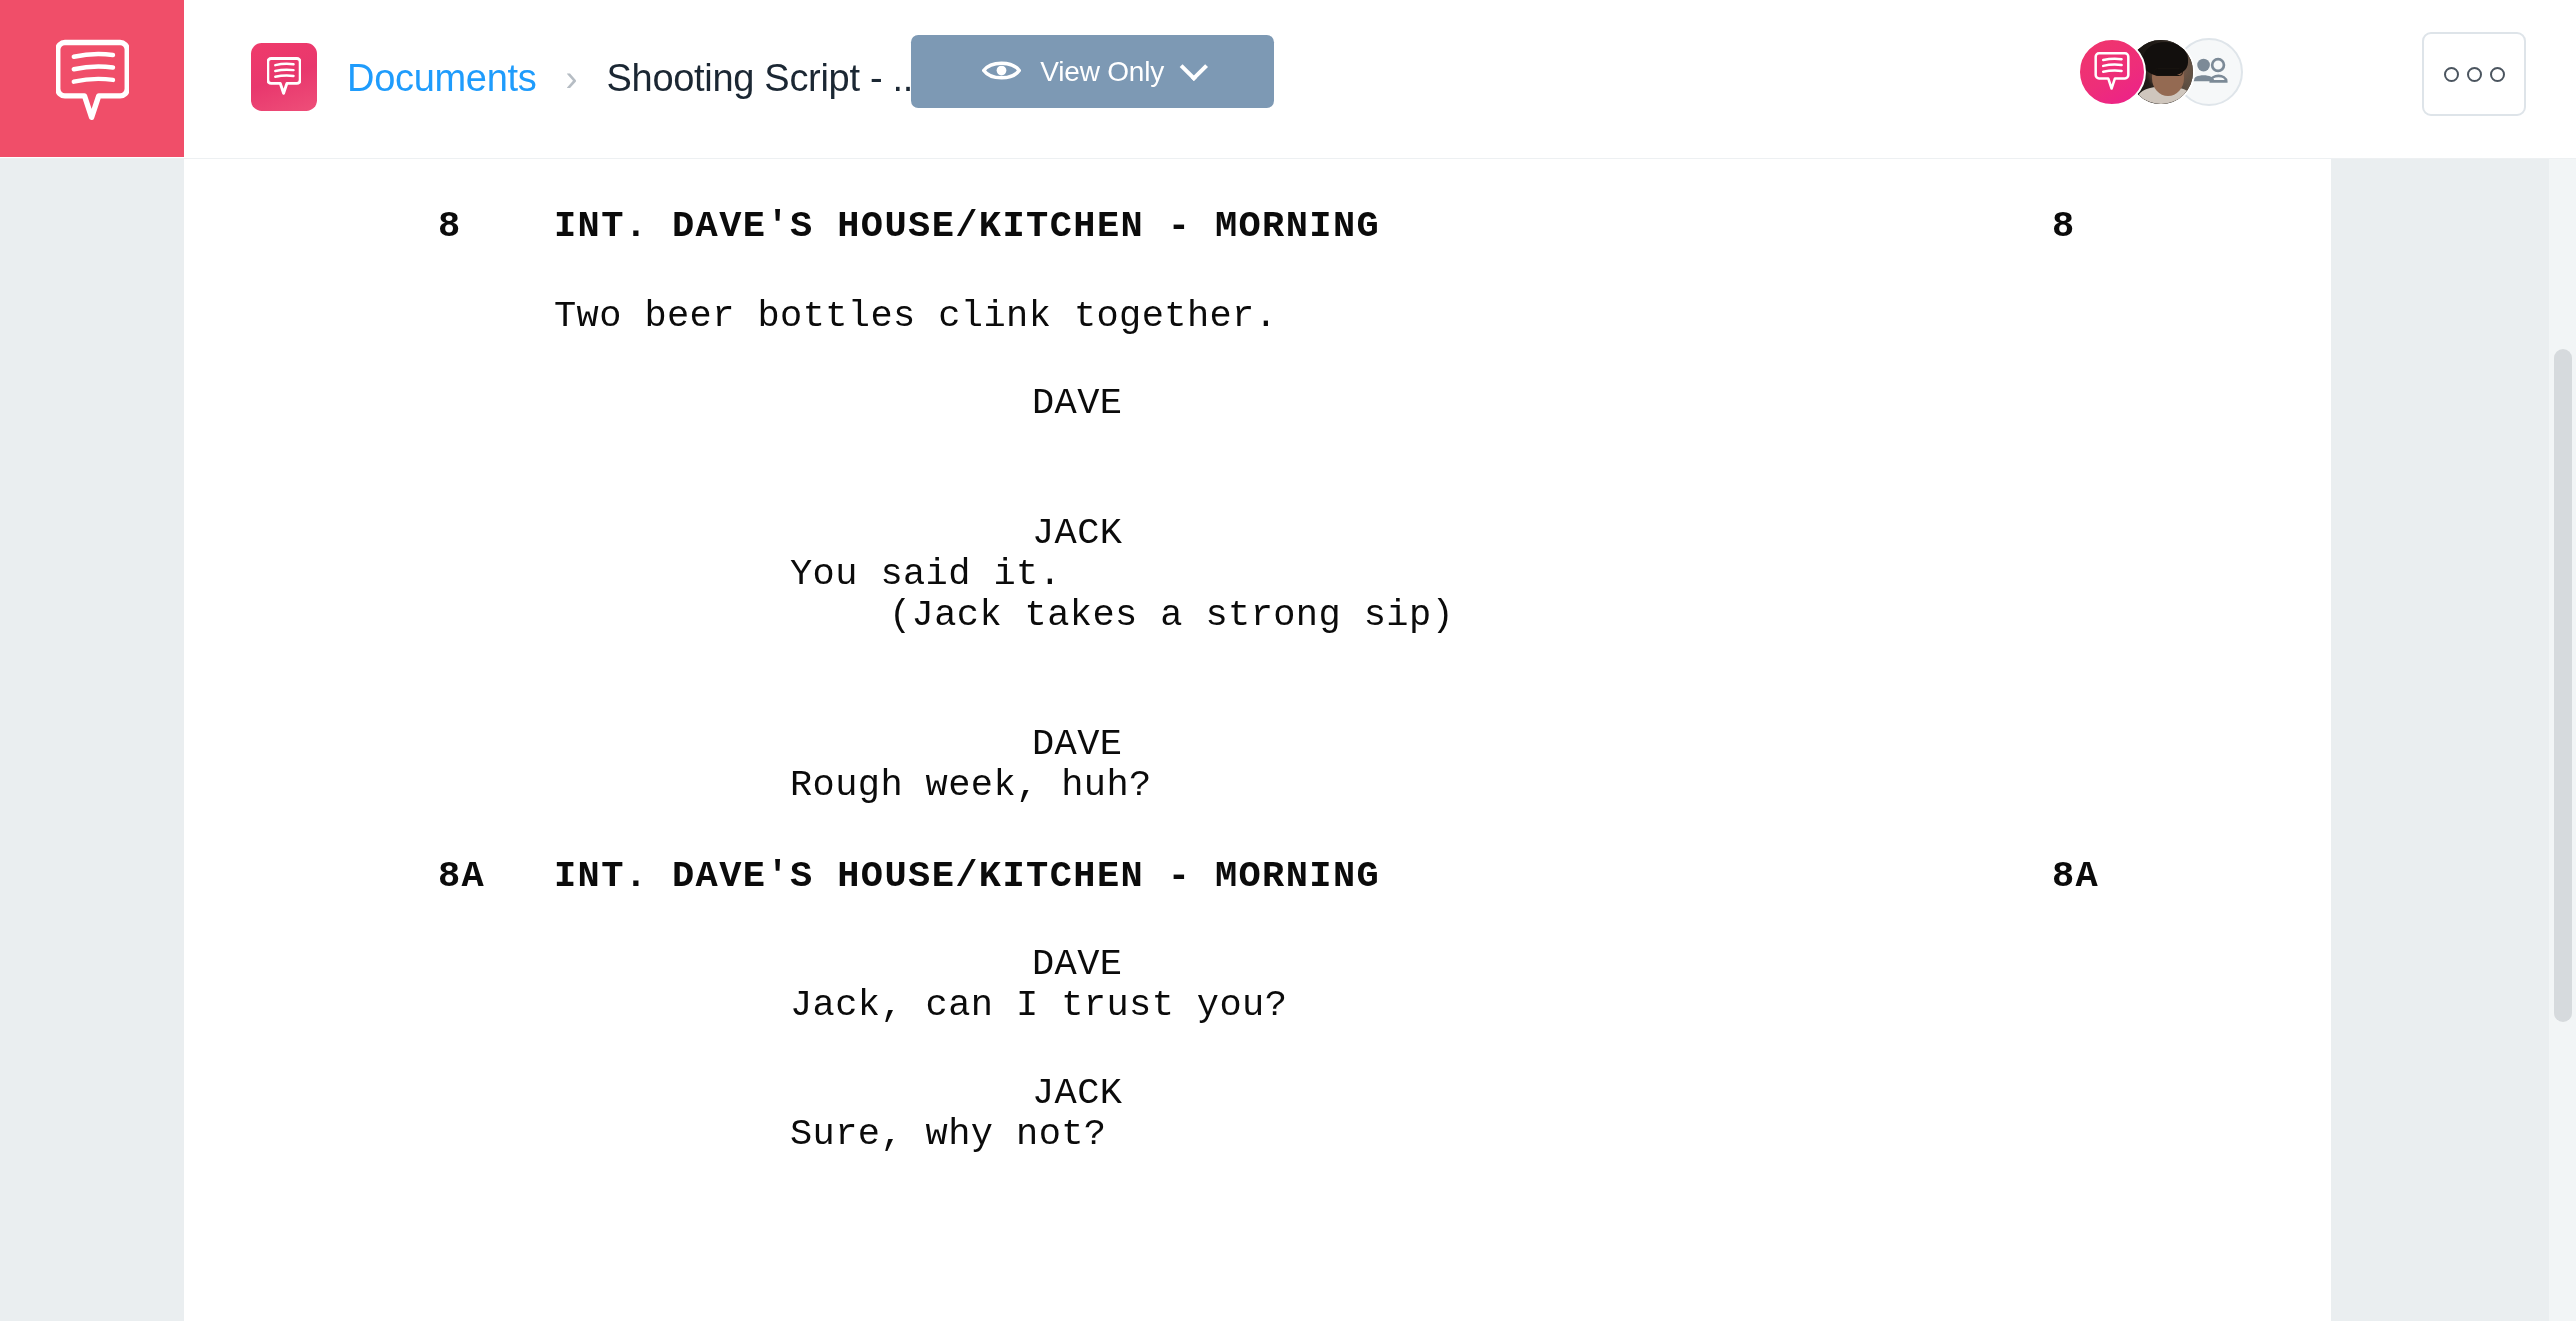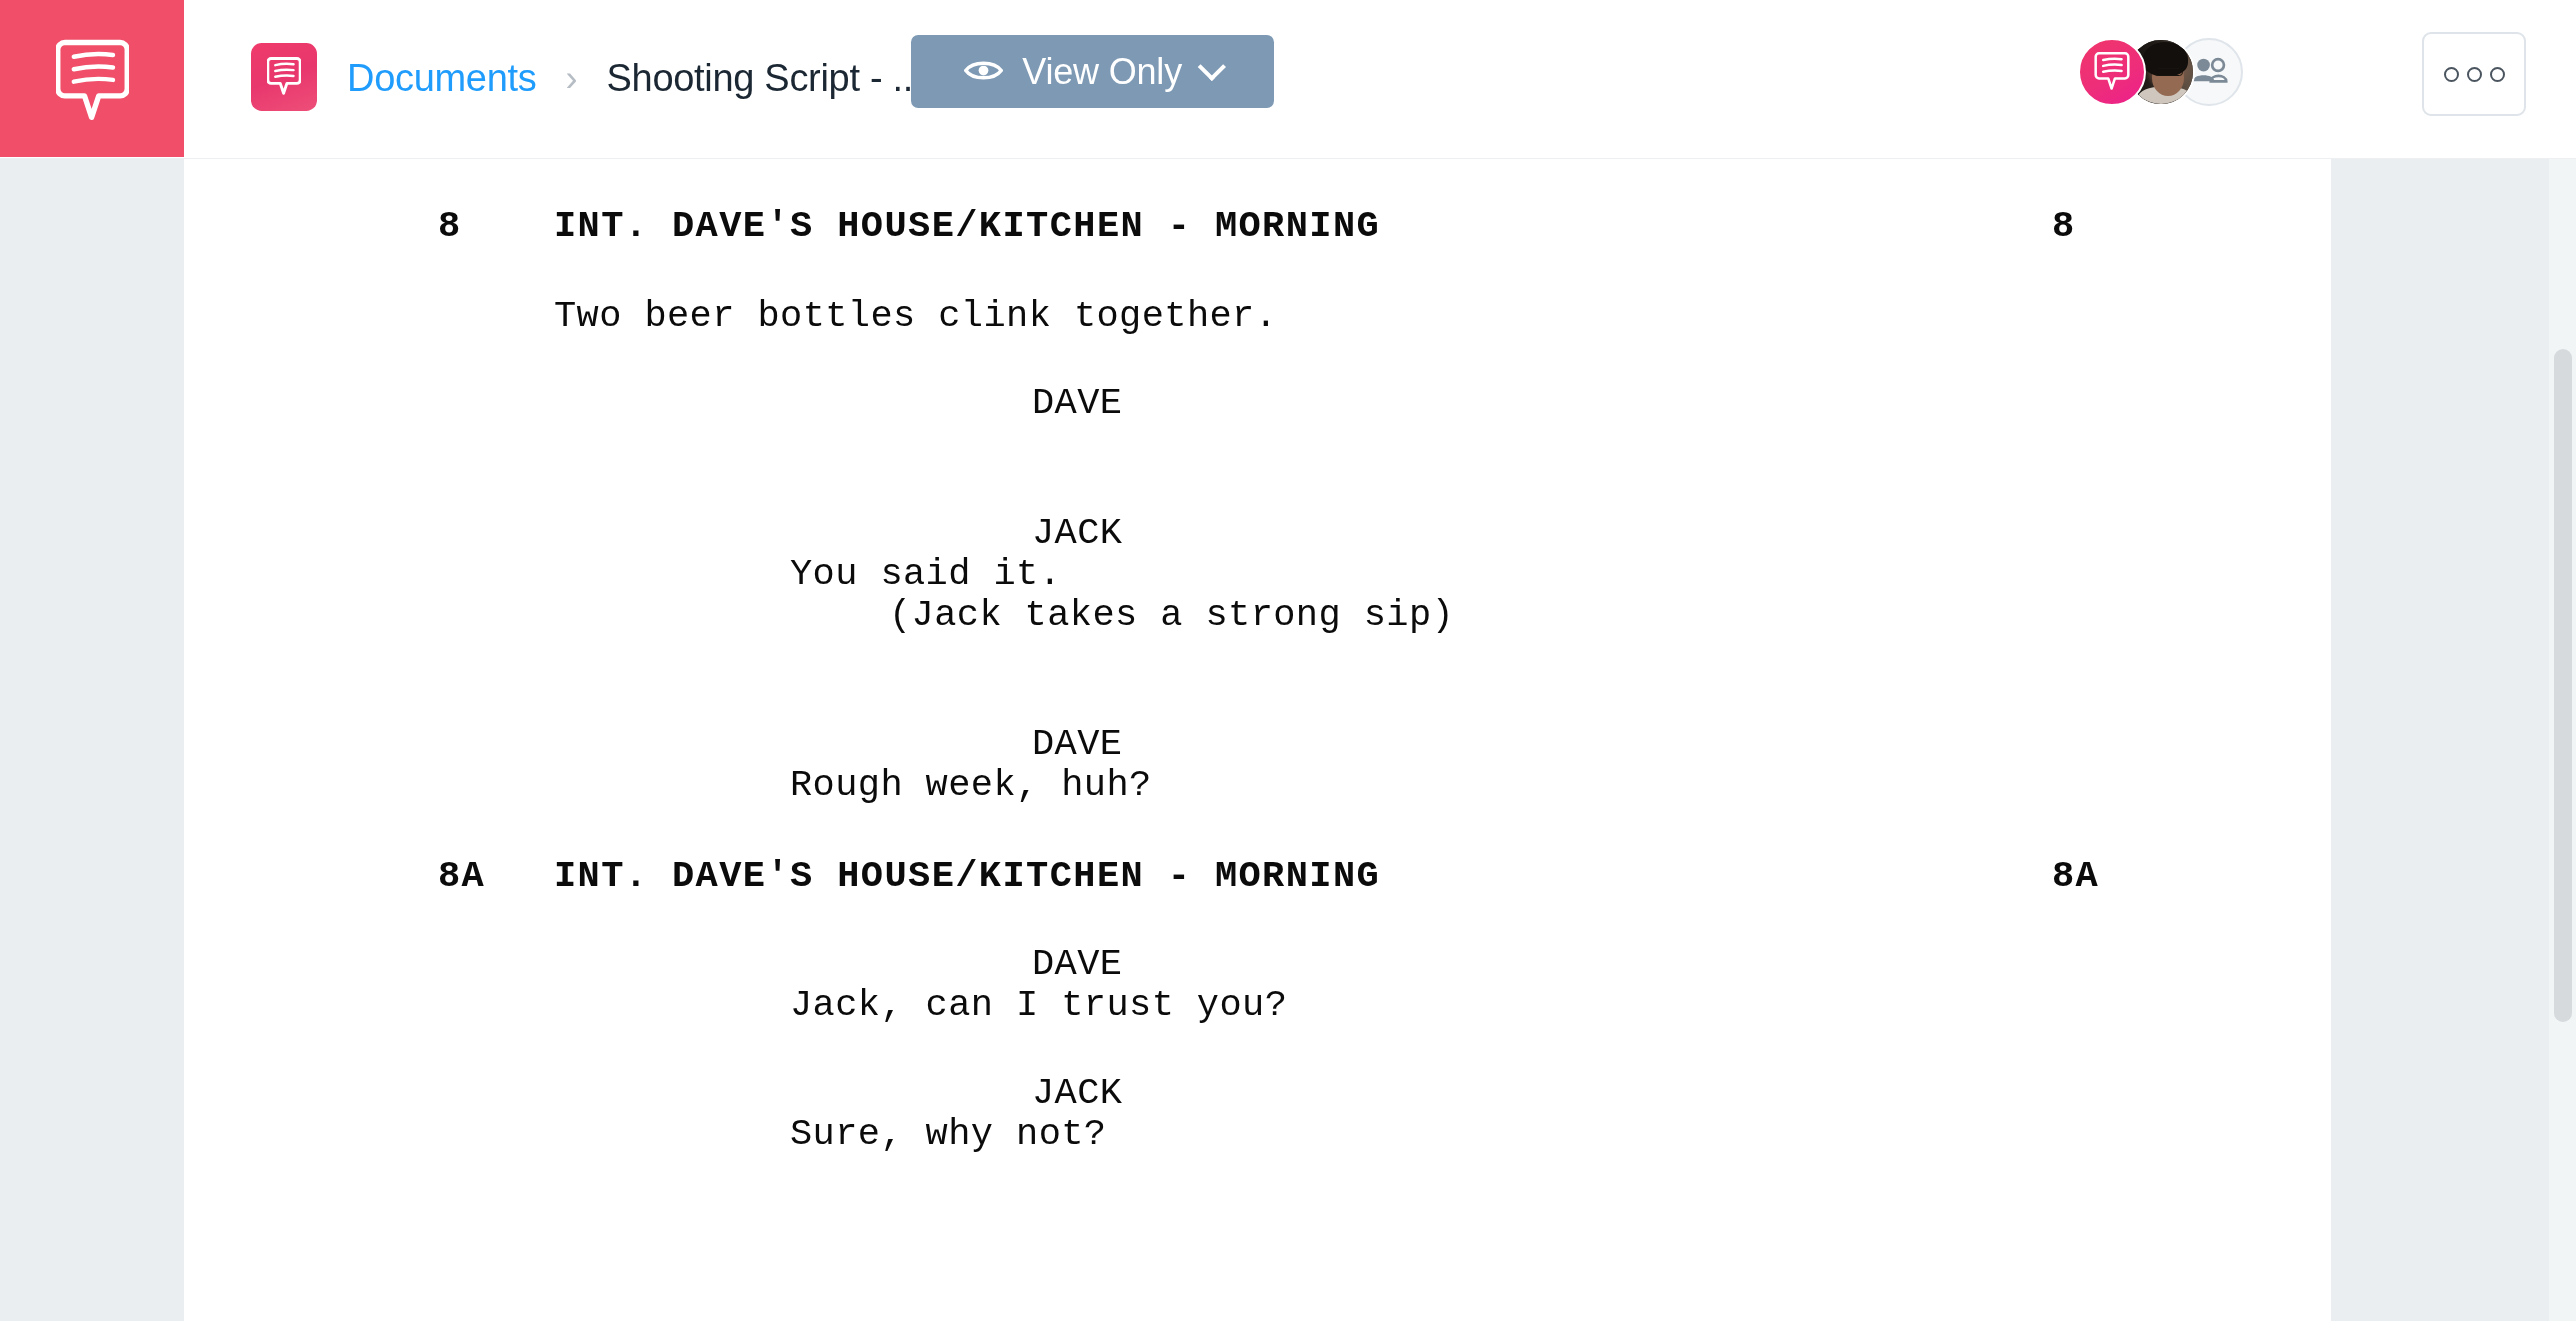--- a/index.html
+++ b/index.html
@@ -80,21 +80,21 @@
     background: #7d99b4;
     border-radius: 7.2px;
     border: none;
     display: flex;
     align-items: center;
     justify-content: center;
     gap: 19.7px;
     cursor: pointer;
   }
   .viewonly-label {
-    font-size: 36px;
+    font-size: 28px;
     color: #ffffff;
     letter-spacing: -0.2px;
   }
   .chev {
     display: inline-block;
     width: 19.7px; height: 19.7px;
     border-right: 4.5px solid #ffffff;
     border-bottom: 4.5px solid #ffffff;
     transform: rotate(45deg) translate(-3.6px,-3.6px);
   }

